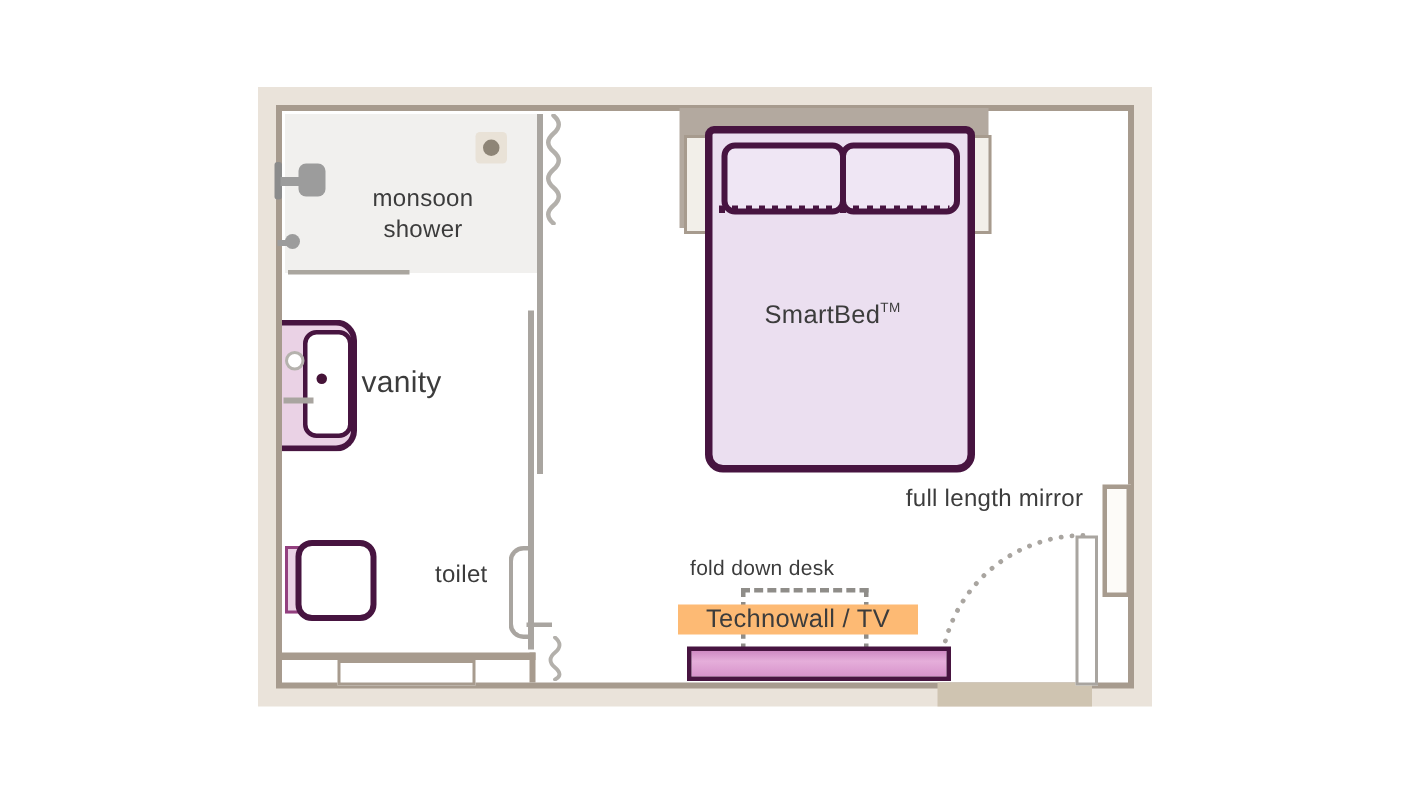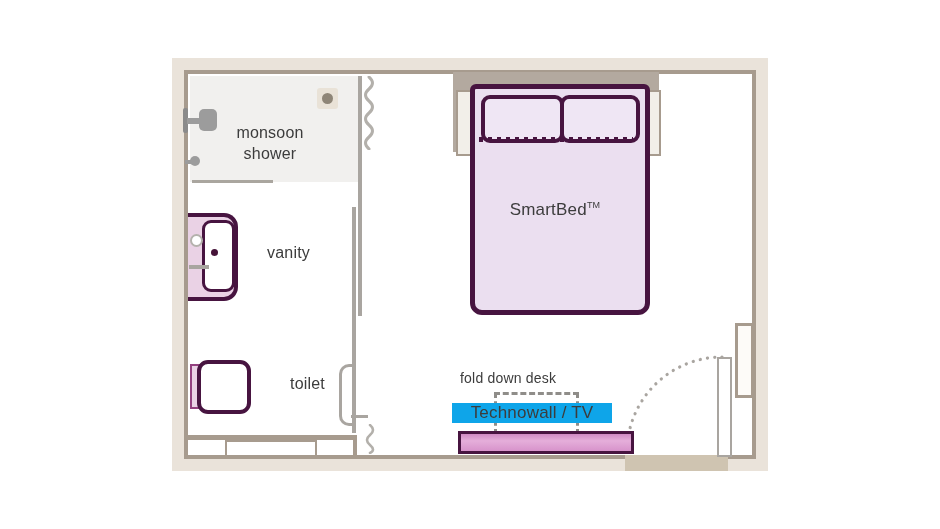--- a/index.html
+++ b/index.html
@@ -68,28 +68,28 @@
   #threshold{left:453px;top:397px;width:103px;height:16px;background:#cfc4b1;}
 
   
   #desk-outline{left:322px;top:334px;width:79px;height:40px;border-top:3px dashed #8f8d89;
                 border-left:3px dashed #8f8d89;border-right:3px dashed #8f8d89;}
   #technowall-bar{left:286px;top:373px;width:170px;height:17px;border:3px solid #471440;
                   background:linear-gradient(180deg,#cf8ac3 0%,#e5aeda 40%,#d793cb 100%);}
 
   
   .lbl{position:absolute;color:#3c3c3c;letter-spacing:0.2px;}
-  #lbl-shower{left:36px;top:64px;width:124px;text-align:center;font-size:16px;line-height:21px;}
-  #lbl-vanity{left:69px;top:186px;font-size:16px;margin-left:26px;}
+  #lbl-shower{left:48px;top:64px;width:124px;text-align:center;font-size:16px;line-height:21px;}
+  #lbl-vanity{left:69px;top:186px;font-size:20px;}
   #lbl-toilet{left:76px;top:317px;font-size:16px;padding-left:42px;}
   #lbl-bed{left:298px;top:142px;width:170px;text-align:center;font-size:17px;}
   #lbl-bed sup{font-size:9px;margin-top:40px;}
   #lbl-mirror{left:425px;top:266px;width:132px;text-align:center;font-size:16px;}
   #lbl-desk{left:288px;top:312px;width:150px;text-align:left;font-size:14px;}
-  #lbl-tech{left:280px;top:345px;width:160px;text-align:center;font-size:17px;background:#0ea5e9;}
+  #lbl-tech{left:280px;top:345px;width:160px;text-align:center;font-size:17px;background:#fdba74;}
 </style>
 </head>
 <body>
 
 <div id="stage">
   <div id="plan">
     <div id="wall-fill"></div>
     <div id="wall-line"></div>
     <div id="interior"></div>
 
@@ -142,16 +142,17 @@
       <path d="M98 5 A95 95 0 0 0 3 100" fill="none" stroke="#a9a5a0" stroke-width="3.2" stroke-linecap="round" stroke-dasharray="0.1 7.2"></path>
     </svg>
 
     <div class="abs" id="desk-outline"></div>
     <div class="abs" id="technowall-bar"></div>
 
     <div class="lbl" id="lbl-shower">monsoon shower</div>
     <div class="lbl" id="lbl-vanity">vanity</div>
     <div class="lbl" id="lbl-toilet">toilet</div>
     <div class="lbl" id="lbl-bed"><span>SmartBed</span><sup>TM</sup></div>
+    <div class="lbl" id="lbl-mirror">full length mirror</div>
     <div class="lbl" id="lbl-desk">fold down desk</div>
     <div class="lbl" id="lbl-tech">Technowall / TV</div>
   </div>
 </div>
 
 </body></html>

